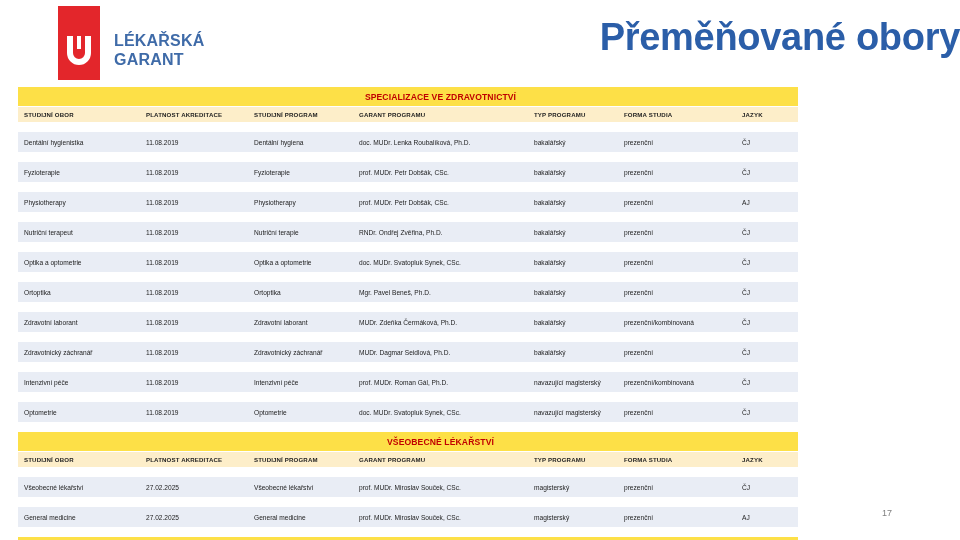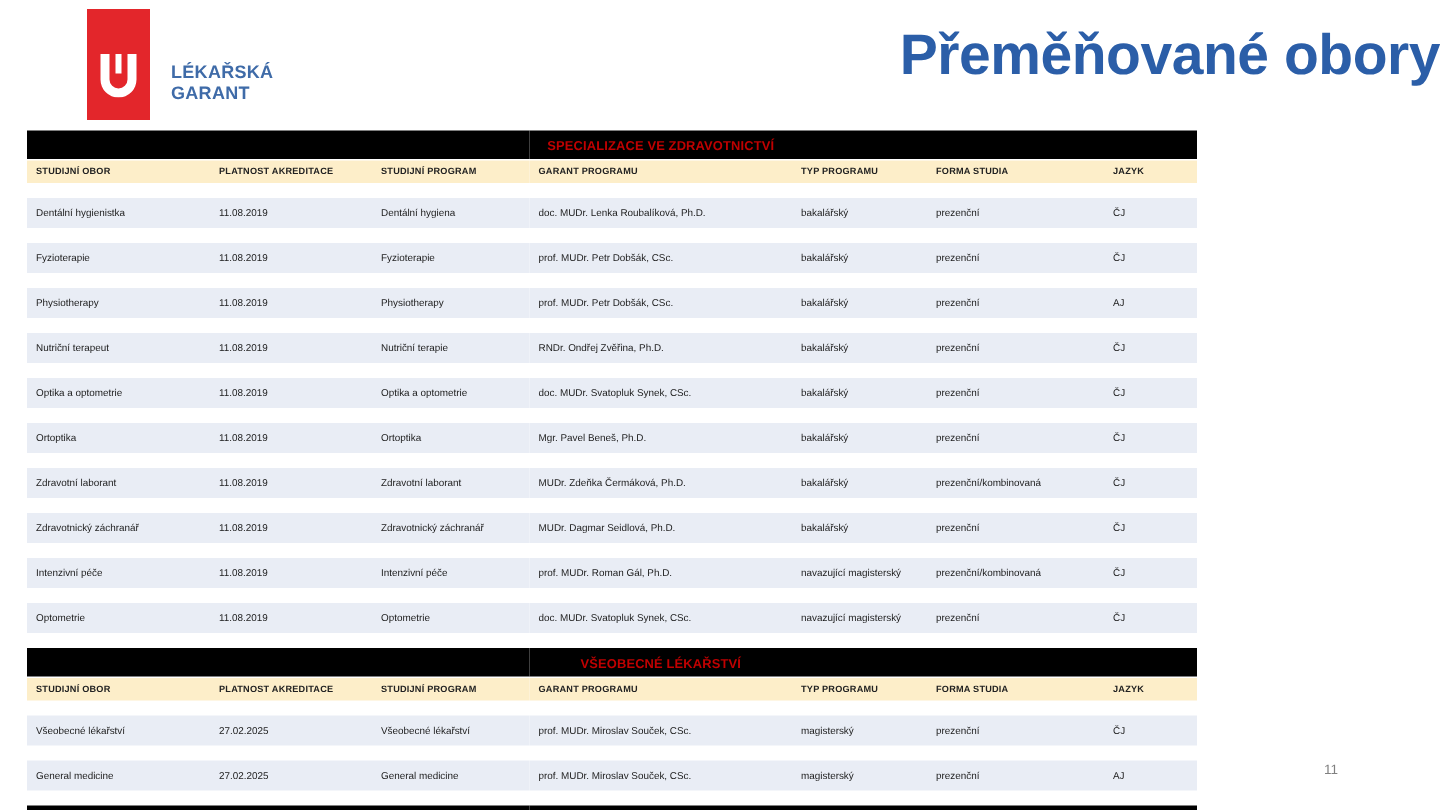--- a/index.html
+++ b/index.html
@@ -36,21 +36,21 @@
     position: absolute;
     left: 7px;
     bottom: 15px;
     width: 28px;
     height: 30px;
   }
   .logo-text {
     margin-left: 14px;
     margin-bottom: 10px;
     color: #3f6ba8;
-    font-size: 12px;
+    font-size: 16px;
     font-weight: bold;
     line-height: 1.22;
     letter-spacing: .2px;
   }
 
   .deck-title {
     position: absolute;
     left: 0;
     right: 0;
     top: 16px;
@@ -85,21 +85,21 @@
   
   col.c1 { width: 122px; }
   col.c2 { width: 108px; }
   col.c3 { width: 105px; }
   col.c4 { width: 175px; }
   col.c5 { width: 90px; }
   col.c6 { width: 118px; }
   col.c7 { width: 62px; }
 
   tr.section-band td {
-    background: #000000;
+    background: #fde047;
     height: 19px;
     padding: 0;
   }
   tr.section-band td.band-title {
     color: #c00000;
     font-size: 8.6px;
     font-weight: bold;
     text-align: center;
     letter-spacing: .1px;
   }
@@ -446,13 +446,13 @@
           <td></td>
           <td class="band-title">ZUBNÍ LÉKAŘSTVÍ</td>
           <td></td>
           <td></td>
           <td></td>
         </tr>
       </tbody>
   </table>
 </div>
 
-<div class="page-number">11</div>
+<div class="page-number">17</div>
 
 </body></html>

